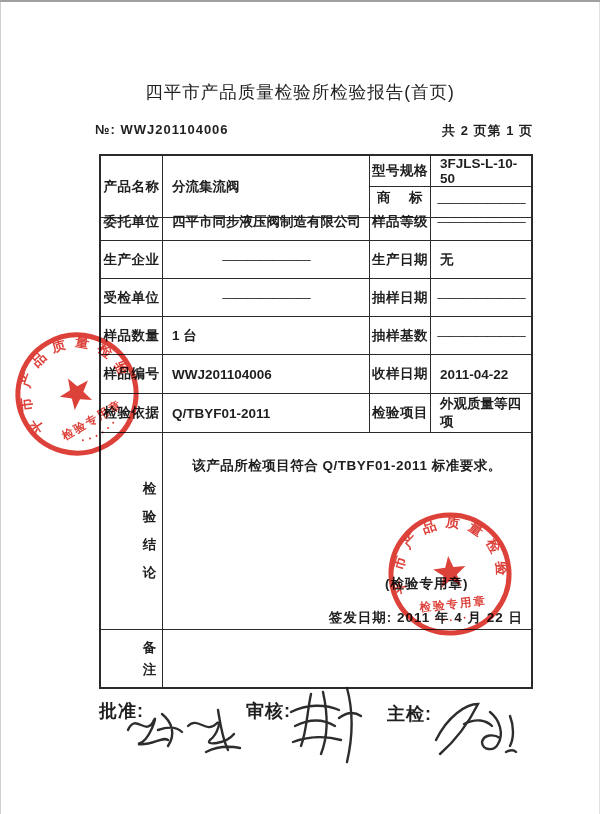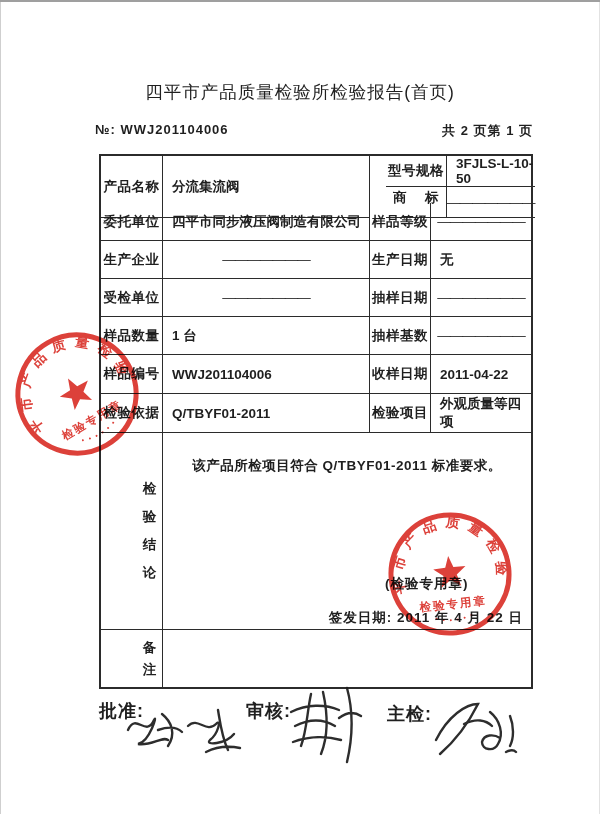--- a/index.html
+++ b/index.html
@@ -27,21 +27,21 @@
   .row > .cell { border-right:1.4px solid #2b2b2b; border-bottom:1.4px solid #2b2b2b; display:flex; align-items:center; }
   .row > .cell:last-child { border-right:none; }
   .lab { justify-content:center; letter-spacing:0.5px; }
   .val { padding-left:9px; }
   .val.center { justify-content:center; padding-left:0; }
   .dash { letter-spacing:-1px; font-weight:normal; color:#2a2a2a; }
 
   
   .row1 { display:grid; grid-template-columns:62px 207px 1fr; height:47px; }
   .row1 .big { border-right:1.4px solid #2b2b2b; border-bottom:1.4px solid #2b2b2b; display:flex; align-items:center; }
-  .row1 .sub { display:grid; grid-template-rows:1fr 1fr;margin-left:16px; }
+  .row1 .sub { display:grid; grid-template-rows:1fr 1fr; }
   .row1 .subrow { display:grid; grid-template-columns:61px 1fr; border-bottom:1.4px solid #2b2b2b; }
   .row1 .subrow .cell { border-right:1.4px solid #2b2b2b; display:flex; align-items:center; }
   .row1 .subrow .cell:last-child { border-right:none; }
   .justify { padding:0 7px; display:block !important; text-align:justify; text-align-last:justify; line-height:22px; }
 
   .r2-7 { height:38px; }
   .r6, .r7 { height:39px; }
 
   .bigrow { display:grid; grid-template-columns:62px 1fr; }
   .concl { height:197px; }

